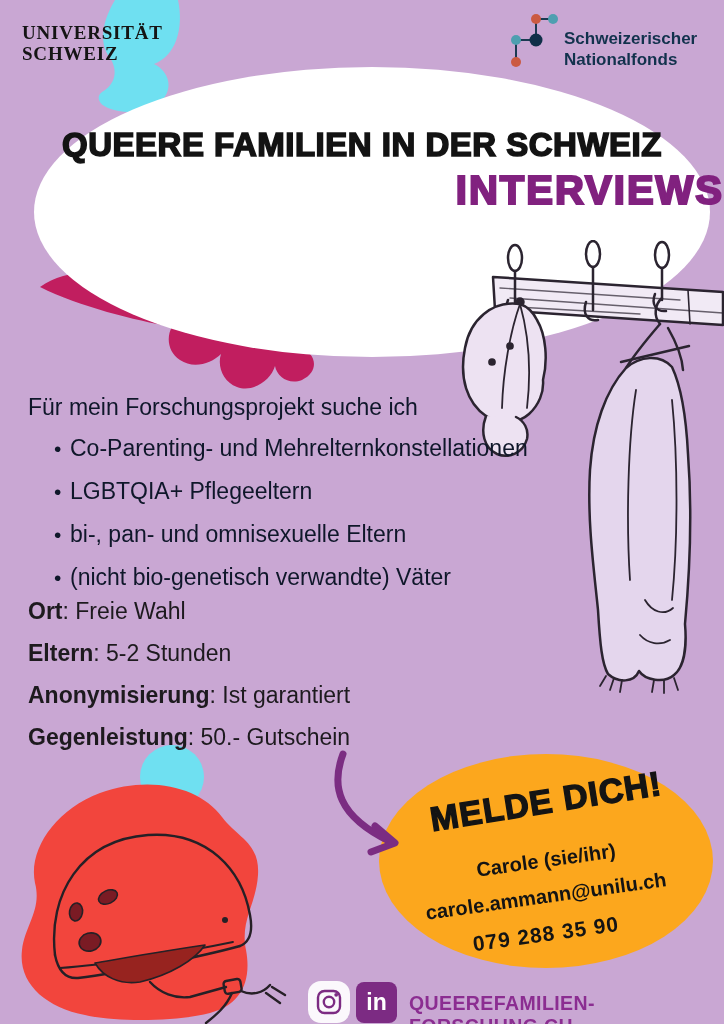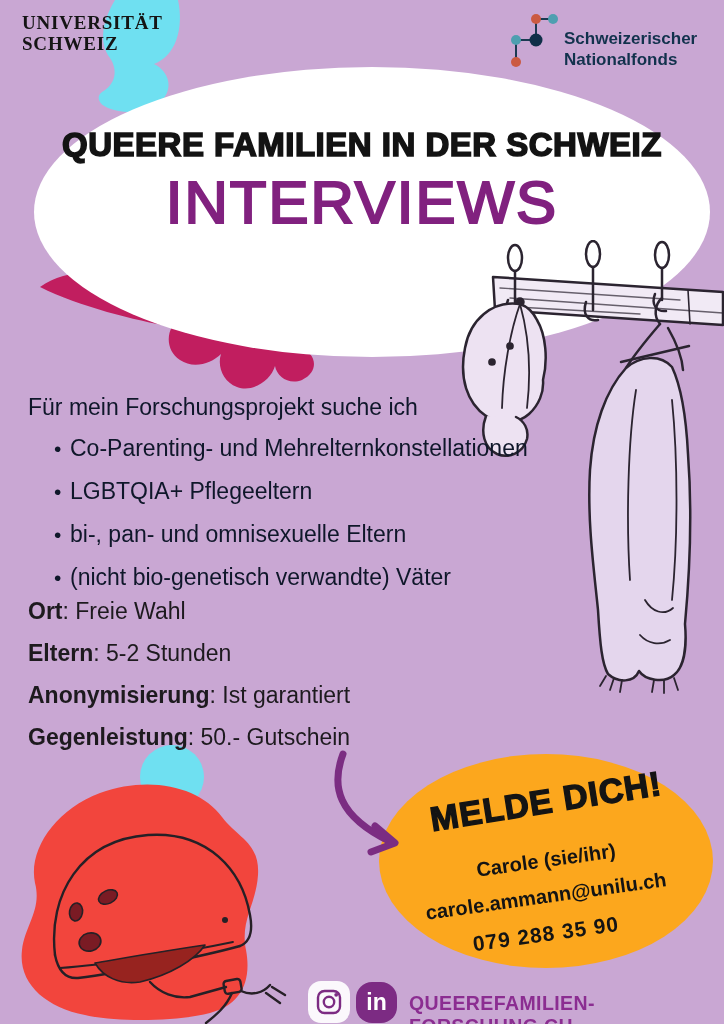--- a/index.html
+++ b/index.html
@@ -7,21 +7,21 @@
     position:relative;width:724px;height:1024px;overflow:hidden;
     background:#C9A7D3;
     font-family:"Liberation Sans",sans-serif;
     -webkit-font-smoothing:antialiased;
   }
   .abs{position:absolute;}
   svg{display:block;}
 
   
   .uni-wordmark{
-    left:22px;top:12px;z-index:6;
+    left:22px;top:22px;z-index:6;
     font-family:"Liberation Serif",serif;
     font-size:19px;font-weight:700;line-height:21px;
     color:#151515;letter-spacing:.8px;
   }
   .snf{left:505px;top:10px;z-index:6;display:flex;align-items:center;}
   .snf-text{
     margin-left:4px;margin-top:16px;
     font-size:17px;font-weight:700;line-height:21px;color:#12324D;
   }
 
@@ -32,22 +32,22 @@
   }
   .z1{z-index:1;} .z3{z-index:3;} .z4{z-index:4;}
 
   
   .title-line1{
     left:0;top:126px;width:724px;z-index:4;text-align:center;
     font-size:33px;font-weight:900;color:#131313;letter-spacing:.5px;
     -webkit-text-stroke:1.6px #131313;
   }
   .title-line2{
-    left:0;top:168px;width:724px;z-index:4;text-align:center;
-    font-size:60px;font-weight:400;color:#81217F;letter-spacing:2px;
+    left:0;top:168px;width:724px;z-index:4;text-align:right;
+    font-size:40px;font-weight:700;color:#81217F;letter-spacing:2px;
     -webkit-text-stroke:2.2px #81217F;
   }
 
   
   .body-block{left:28px;top:392px;width:600px;z-index:5;color:#0f172a;}
   .intro{font-size:23px;line-height:30px;margin-bottom:13px;}
   .bullets{list-style:none;margin:0;padding:0;}
   .bullet-row{display:flex;align-items:baseline;height:43px;font-size:23px;}
   .bullet-dot{width:16px;margin-left:26px;font-size:21px;}
 
@@ -70,21 +70,21 @@
   .contact-email{top:131px;transform:rotate(-8deg);font-size:20px;font-weight:600;}
   .contact-phone{top:168px;transform:rotate(-8deg);font-size:21px;font-weight:600;letter-spacing:1px;}
 
   
   .ig-tile{
     left:308px;top:981px;width:42px;height:42px;border-radius:13px;
     background:#FBF8FC;z-index:5;display:flex;align-items:center;justify-content:center;
     cursor:pointer;
   }
   .li-tile{
-    left:356px;top:982px;width:41px;height:41px;border-radius:16px;
+    left:356px;top:982px;width:41px;height:41px;border-radius:8px;
     background:#7C2B83;z-index:5;display:flex;align-items:center;justify-content:center;
     color:#ffffff;font-size:23px;font-weight:800;cursor:pointer;
   }
   .website{
     left:409px;top:992px;z-index:5;font-size:19.5px;font-weight:800;
     color:#8B2D91;letter-spacing:.4px;cursor:pointer;
   }
 </style>
 </head>
 <body>

